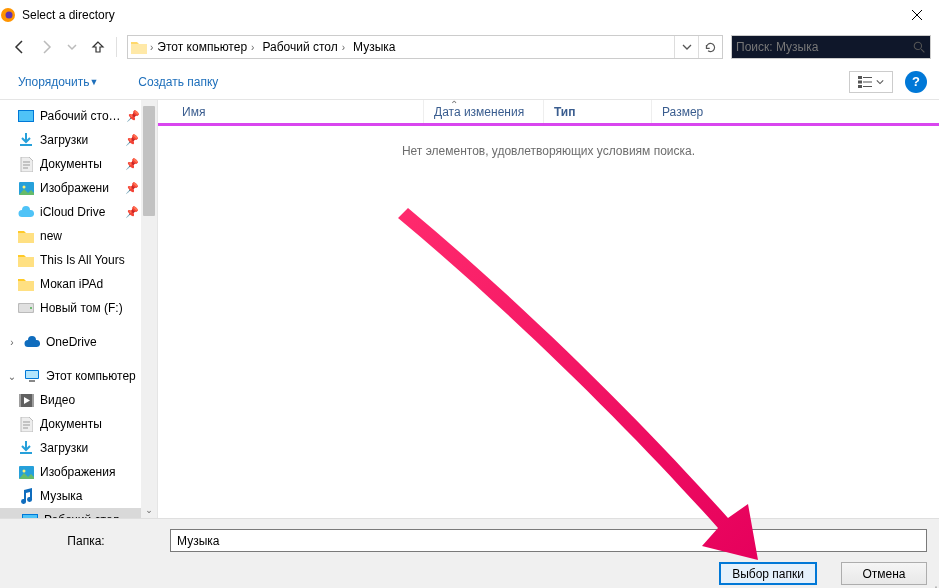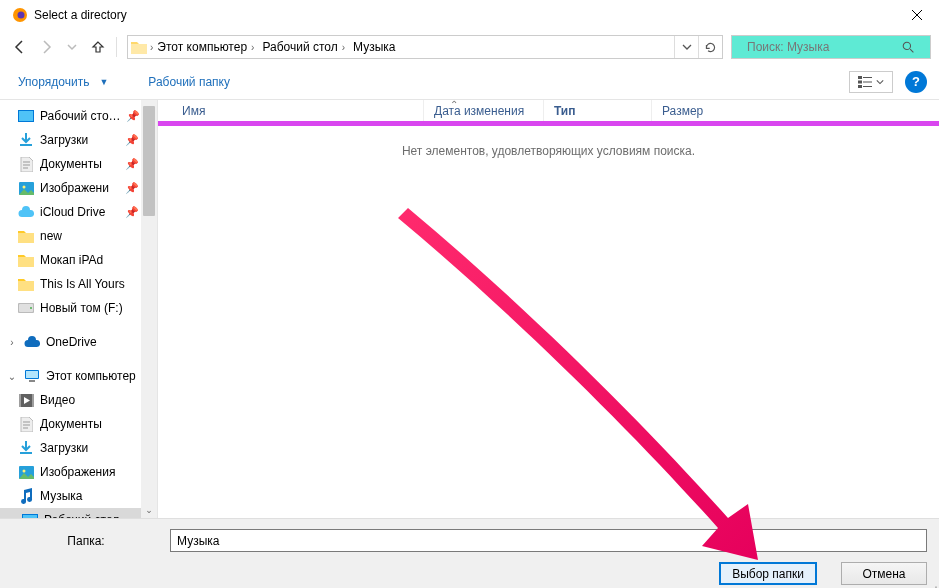--- a/index.html
+++ b/index.html
@@ -1,58 +1,58 @@
 <!DOCTYPE html>
 <html><head>
 <meta charset="utf-8">
 <style>
 * { margin: 0; padding: 0; box-sizing: border-box; font-family: "Segoe UI", Tahoma, sans-serif; font-size: 12px; }
 body { background: #fff; width: 939px; height: 588px; overflow: hidden; position: relative; }
 
-.titlebar { height: 30px; display: flex; align-items: center; padding-left: 12px; }
+.titlebar { height: 30px; display: flex; align-items: center; padding-left: 0; }
 .titlebar .ff-icon { width: 16px; height: 16px; margin-right: 6px; }
 .titlebar .title { font-size: 12px; color: #000; flex: 1; }
 .titlebar .close { width: 45px; height: 30px; display: flex; align-items: center; justify-content: center; font-size: 14px; }
 
 .navbar { height: 34px; display: flex; align-items: center; padding: 0 8px; gap: 2px; }
 .nav-btn { width: 24px; height: 24px; display: flex; align-items: center; justify-content: center; color: #555; }
 .nav-btn.disabled { color: #bbb; }
 .nav-sep { width: 1px; height: 20px; background: #e0e0e0; margin: 0 8px 0 4px; }
 .breadcrumb { flex: 1; height: 24px; border: 1px solid #ccc; display: flex; align-items: center; background: #fff; }
 .bc-icon { display:flex; align-items:center; justify-content:center; width:22px; height: 22px; }
 .bc-item { padding: 0 4px; display: flex; align-items: center; gap: 4px; height: 22px; }
 .bc-chev { color: #666; font-size: 10px; }
 .bc-end { margin-left: auto; display: flex; }
 .bc-end-btn { width: 24px; height: 22px; display:flex; align-items:center; justify-content:center; border-left: 1px solid #ddd; color: #555; }
-.search { width: 200px; height: 24px; border: 1px solid #ccc; margin-left: 6px; display: flex; align-items: center; padding: 0 15px; color: #777; background: #5eead4; }
+.search { width: 200px; height: 24px; border: 1px solid #ccc; margin-left: 6px; display: flex; align-items: center; padding: 0 4px; color: #777; background: #0f172a; }
 .search .mag { margin-left: auto; color: #555; }
 
 .toolbar { height: 36px; display: flex; align-items: center; padding: 0 12px; gap: 4px; border-bottom: 1px solid #e5e5e5; background: #fff; }
-.toolbar .tb-btn { color: #1e6fbb; padding: 4px 6px; display: flex; align-items: center; gap: 10px; }
+.toolbar .tb-btn { color: #1e6fbb; padding: 4px 6px; display: flex; align-items: center; gap: 0; }
 .toolbar .tb-drop { font-size: 9px; color: #1e6fbb; }
 .tb-spacer { flex: 1; }
 .view-btn { width: 30px; height: 22px; border: 1px solid #ccc; display:flex; align-items:center; justify-content:center; color:#555; }
 .view-btn.split { width: 44px; gap:4px;}
 .help-btn { width: 22px; height: 22px; border-radius: 50%; background: #0078d7; color: #fff; display:flex; align-items:center; justify-content:center; font-weight:bold; margin-left: 8px; font-size:13px; }
 
 .body-area { display: flex; height: 418px; }
 .sidebar { width: 158px; border-right: 1px solid #e5e5e5; overflow: hidden; position: relative; padding-top: 4px; padding-bottom: 4px; }
 .sb-scroll { position: absolute; right: 0; top: 0; bottom: 0; width: 16px; background: #f0f0f0; }
 .sb-thumb { position: absolute; right: 2px; top: 6px; width: 12px; height: 110px; background: #c2c2c2; border-radius: 1px; }
 .sb-arrow { position: absolute; right: 0; width: 16px; height: 16px; display:flex; align-items:center; justify-content:center; font-size:9px; color:#666; }
 .sb-arrow.down { bottom: 0; }
 .sb-item { height: 24px; display: flex; align-items: center; padding-left: 18px; gap: 6px; white-space: nowrap; overflow: hidden; padding-right: 18px; }
 .sb-item.l1 { padding-left: 6px; }
 .sb-item.sel { background: #d9d9d9; }
 .sb-item .pin { margin-left: auto; color: #888; font-size: 11px; }
 .sb-ico { width: 16px; height: 16px; display:flex; align-items:center; justify-content:center; flex-shrink: 0; }
 .sb-exp { width: 12px; font-size: 10px; color: #666; text-align:center; }
 
 .filearea { flex: 1; position: relative; }
-.headers { height: 26px; display: flex; align-items: center; border-bottom: 5px solid #d946ef; padding-left: 14px; }
+.headers { height: 26px; display: flex; align-items: center; border-bottom: 3px solid #d946ef; padding-left: 14px; }
 .col { color: #3a5d8f; padding: 0 10px; border-right: 1px solid #eee; height: 100%; display:flex; align-items:center; gap: 6px; font-size: 12px; }
 .col.name { width: 252px; }
 .col.date { width: 120px; }
 .col.type { width: 108px; font-weight: bold; }
 .col.size { width: 86px; border-right: none; }
 .sort-ind { position: absolute; left: 292px; top: -1px; font-size: 10px; color: #777; }
 .empty { text-align: center; color: #6d6d6d; padding-top: 18px; font-size: 12px; }
 
 .footer { background: #f0f0f0; border-top: 1px solid #dfdfdf; padding: 10px 12px 12px; position: relative; }
 .folder-row { display: flex; align-items: center; gap: 8px; margin-bottom: 10px; }
@@ -152,21 +152,21 @@
   </div>
 </div>
 
 <div class="toolbar">
   <span class="tb-btn">
       <span>Упорядочить</span> 
       <span class="tb-drop">▼</span>
     </span>
   <span style="width:20px"></span>
   <span class="tb-btn">
-      <span>Рабочий папку</span>
+      <span>Создать папку</span>
     </span>
   <span class="tb-spacer"></span>
   <span class="view-btn split">
     <svg width="14" height="12" viewBox="0 0 14 12">
         <rect x="0" y="0" width="4" height="3" fill="#555"></rect>
         <rect x="0" y="4.5" width="4" height="3" fill="#555"></rect>
         <rect x="0" y="9" width="4" height="3" fill="#555"></rect>
         <rect x="5" y="1" width="9" height="1" fill="#555"></rect>
         <rect x="5" y="5.5" width="9" height="1" fill="#555"></rect>
         <rect x="5" y="10" width="9" height="1" fill="#555"></rect>
@@ -244,30 +244,30 @@
         </span>
         <span>new</span>
       </div>
       <div class="sb-item">
         <span class="sb-ico">
           <svg width="16" height="14" viewBox="0 0 16 14">
             <path d="M0 2 L6 2 L8 4 L16 4 L16 14 L0 14 Z" fill="#ffca28"></path>
             <rect x="0" y="4" width="16" height="10" fill="#ffe082"></rect>
           </svg>
         </span>
-        <span>Мокап iPAd</span>
+        <span>This Is All Yours</span>
       </div>
       <div class="sb-item">
         <span class="sb-ico">
           <svg width="16" height="14" viewBox="0 0 16 14">
             <path d="M0 2 L6 2 L8 4 L16 4 L16 14 L0 14 Z" fill="#ffca28"></path>
             <rect x="0" y="4" width="16" height="10" fill="#ffe082"></rect>
           </svg>
         </span>
-        <span>This Is All Yours</span>
+        <span>Мокап iPAd</span>
       </div>
       <div class="sb-item">
         <span class="sb-ico">
           <svg width="16" height="10" viewBox="0 0 16 10">
             <rect x="0" y="0" width="16" height="10" rx="1" fill="#bbb"></rect>
             <rect x="1" y="1" width="14" height="8" rx="1" fill="#e0e0e0"></rect>
             <circle cx="13" cy="5" r="1" fill="#4caf50"></circle>
           </svg>
         </span>
         <span>Новый том (F:)</span>

